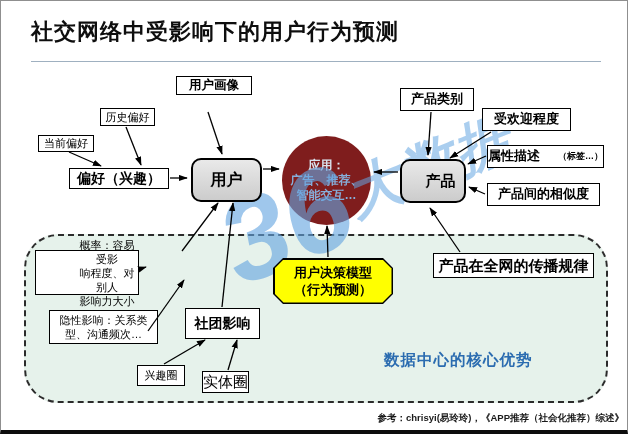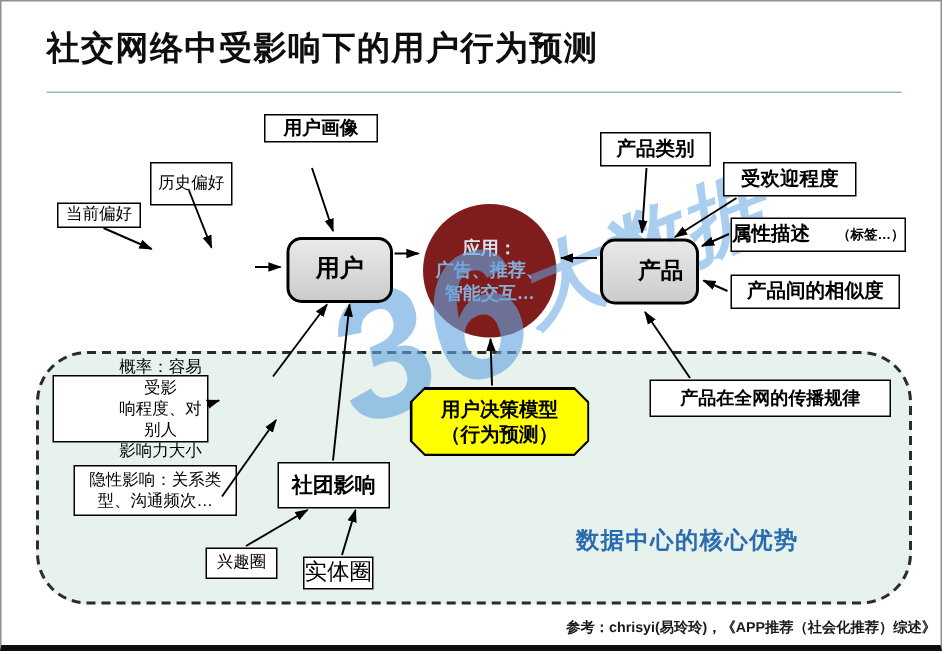--- a/index.html
+++ b/index.html
@@ -84,22 +84,23 @@
     <span class="l1">应用：</span>
     <span class="l2">广告、推荐、</span>
     <span class="l3">智能交互…</span>
   </div>
 
   <div class="watermark">
     <span class="wm-big">36</span>
     <span class="wm-small">大数据</span>
   </div>
 
-  <div class="box" style="left:99px;top:107px;width:55px;height:29px;font-size:11px;">历史偏好</div>
+  <div class="box" style="left:99px;top:107px;width:55px;height:18px;font-size:11px;">历史偏好</div>
   <div class="box" style="left:37px;top:134px;width:56px;height:17px;font-size:11px;">当前偏好</div>
+  <div class="box bold" style="left:68px;top:167px;width:100px;height:21px;font-size:14px;">偏好（兴趣）</div>
 
   <div class="box bold" style="left:175px;top:75px;width:76px;height:19px;font-size:12.5px;">用户画像</div>
   <div class="box rounded" style="left:190px;top:157px;width:71px;height:44px;font-size:16px;">用户</div>
 
   <div class="box bold" style="left:399px;top:87px;width:74px;height:23px;font-size:13px;">产品类别</div>
   <div class="box bold" style="left:481px;top:107px;width:89px;height:23px;font-size:13px;">受欢迎程度</div>
   <div class="box" style="left:486px;top:144px;width:117px;height:23px;font-size:13px;">
     <span class="bold">属性描述</span>
     <span class="attr-sub">（标签…）</span>
   </div>
@@ -115,21 +116,21 @@
   <div class="box" style="left:136px;top:364px;width:48px;height:21px;font-size:11px;">兴趣圈</div>
   <div class="box" style="left:201px;top:370px;width:47px;height:22px;font-size:15px;">实体圈</div>
 
   <div class="hexwrap">
     <div class="hexin">
       <span>用户决策模型</span>
       <span>（行为预测）</span>
     </div>
   </div>
 
-  <div class="box bold" style="left:432px;top:252px;width:161px;height:25px;font-size:12px;">产品在全网的传播规律</div>
+  <div class="box bold" style="left:432px;top:252px;width:161px;height:25px;font-size:15px;">产品在全网的传播规律</div>
 
   <div class="core-adv">数据中心的核心优势</div>
 
   <div class="footer-ref">参考：chrisyi(易玲玲)，《APP推荐（社会化推荐）综述》</div>
 
   <svg class="connectors" width="628" height="434" viewBox="0 0 628 434">
     <defs>
       <marker id="arw" viewBox="0 0 10 7" refX="9" refY="3.5" markerWidth="9" markerHeight="7" orient="auto" markerUnits="userSpaceOnUse">
         <polygon points="0,0 10,3.5 0,7" fill="#000"></polygon>
       </marker>

